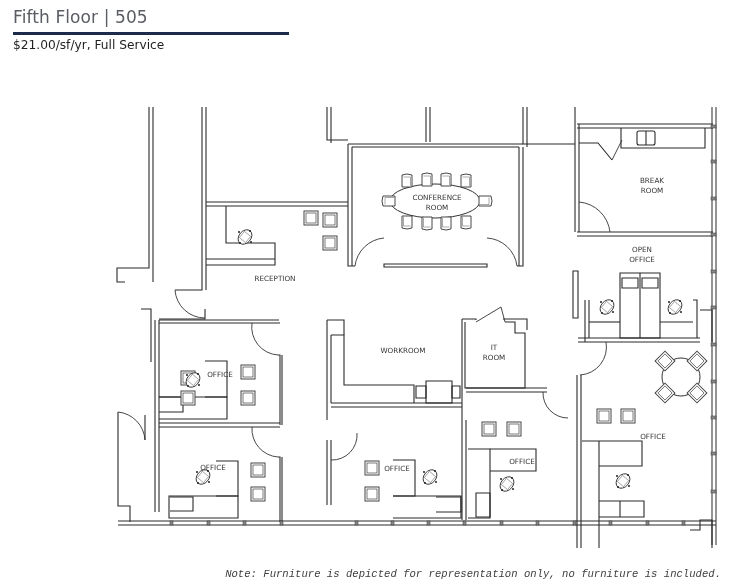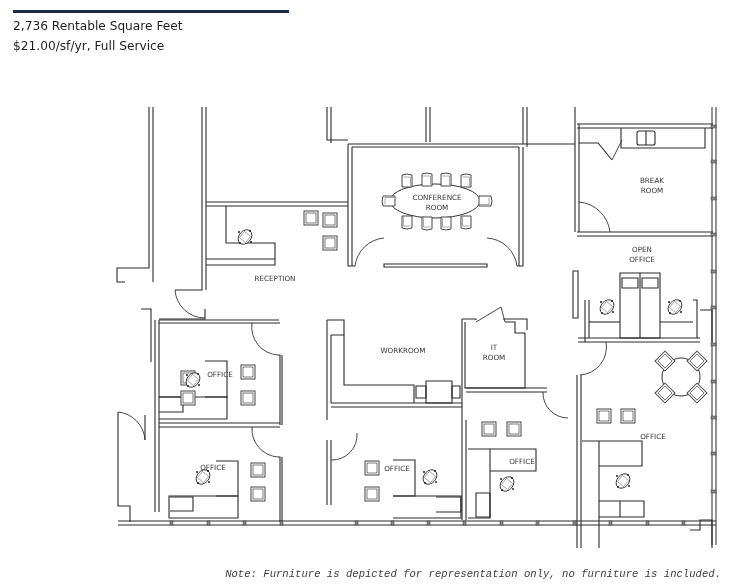--- a/index.html
+++ b/index.html
@@ -10,22 +10,22 @@
     .sub { font-family: "DejaVu Sans", sans-serif; font-size: 12.2px; color: #1f1f1f; line-height: 20px; white-space: nowrap; }
     .sub1 { margin-top: 3px; }
     .plan { position: absolute; left: 0; top: 0; width: 741px; height: 588px; }
     .note { position: absolute; right: 20px; top: 568px; font-family: Liberation Mono, monospace; font-style: italic; font-size: 10.6px; color: #3d3d3d; white-space: nowrap; }
     svg text { font-family: "DejaVu Sans", sans-serif; font-size: 7.2px; fill: #333; }
   </style>
 </head>
 <body>
 
 <div class="header">
+  <div class="title">Fifth Floor | 505</div>
   <div class="rule"></div>
-  <div class="sub sub1">2,736 Rentable Square Feet</div>
   <div class="sub">$21.00/sf/yr, Full Service</div>
 </div>
 
 <svg class="plan" viewBox="0 0 741 588" xmlns="http://www.w3.org/2000/svg">
   <defs>
     <g id="chair">
       <rect x="-7" y="-7" width="14" height="14" fill="#fff" stroke="#444" stroke-width="1"></rect>
       <rect x="-5" y="-5" width="10" height="10" fill="none" stroke="#444" stroke-width="0.7"></rect>
     </g>
     <g id="confchair">

